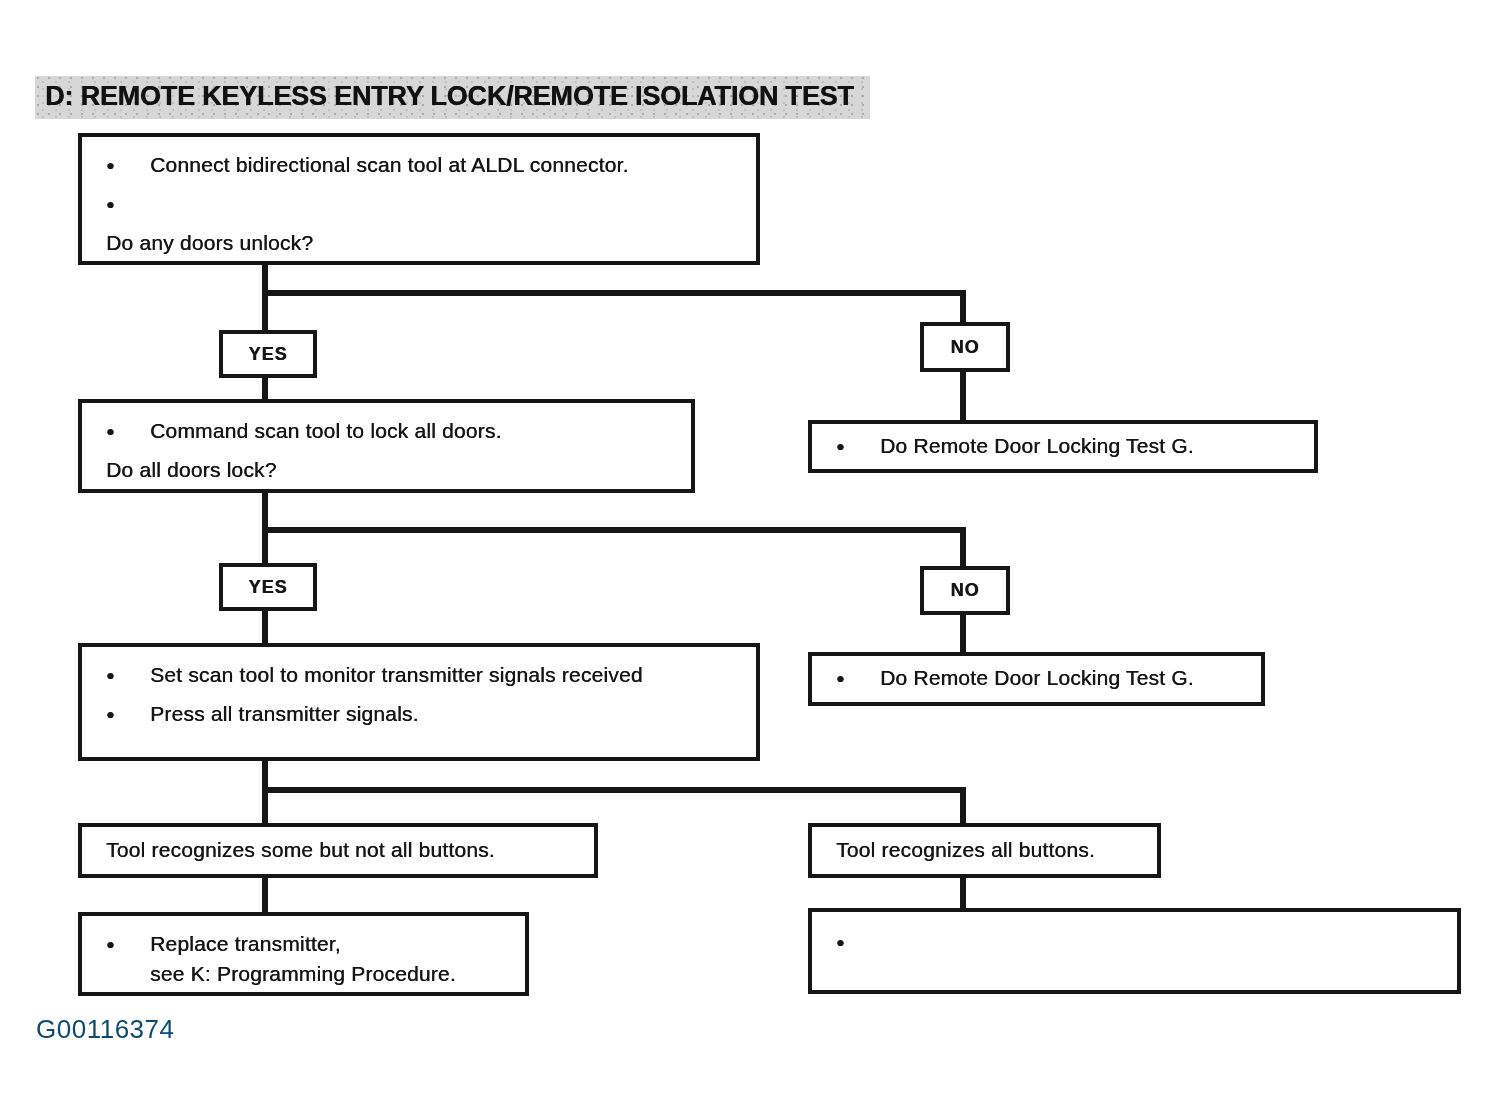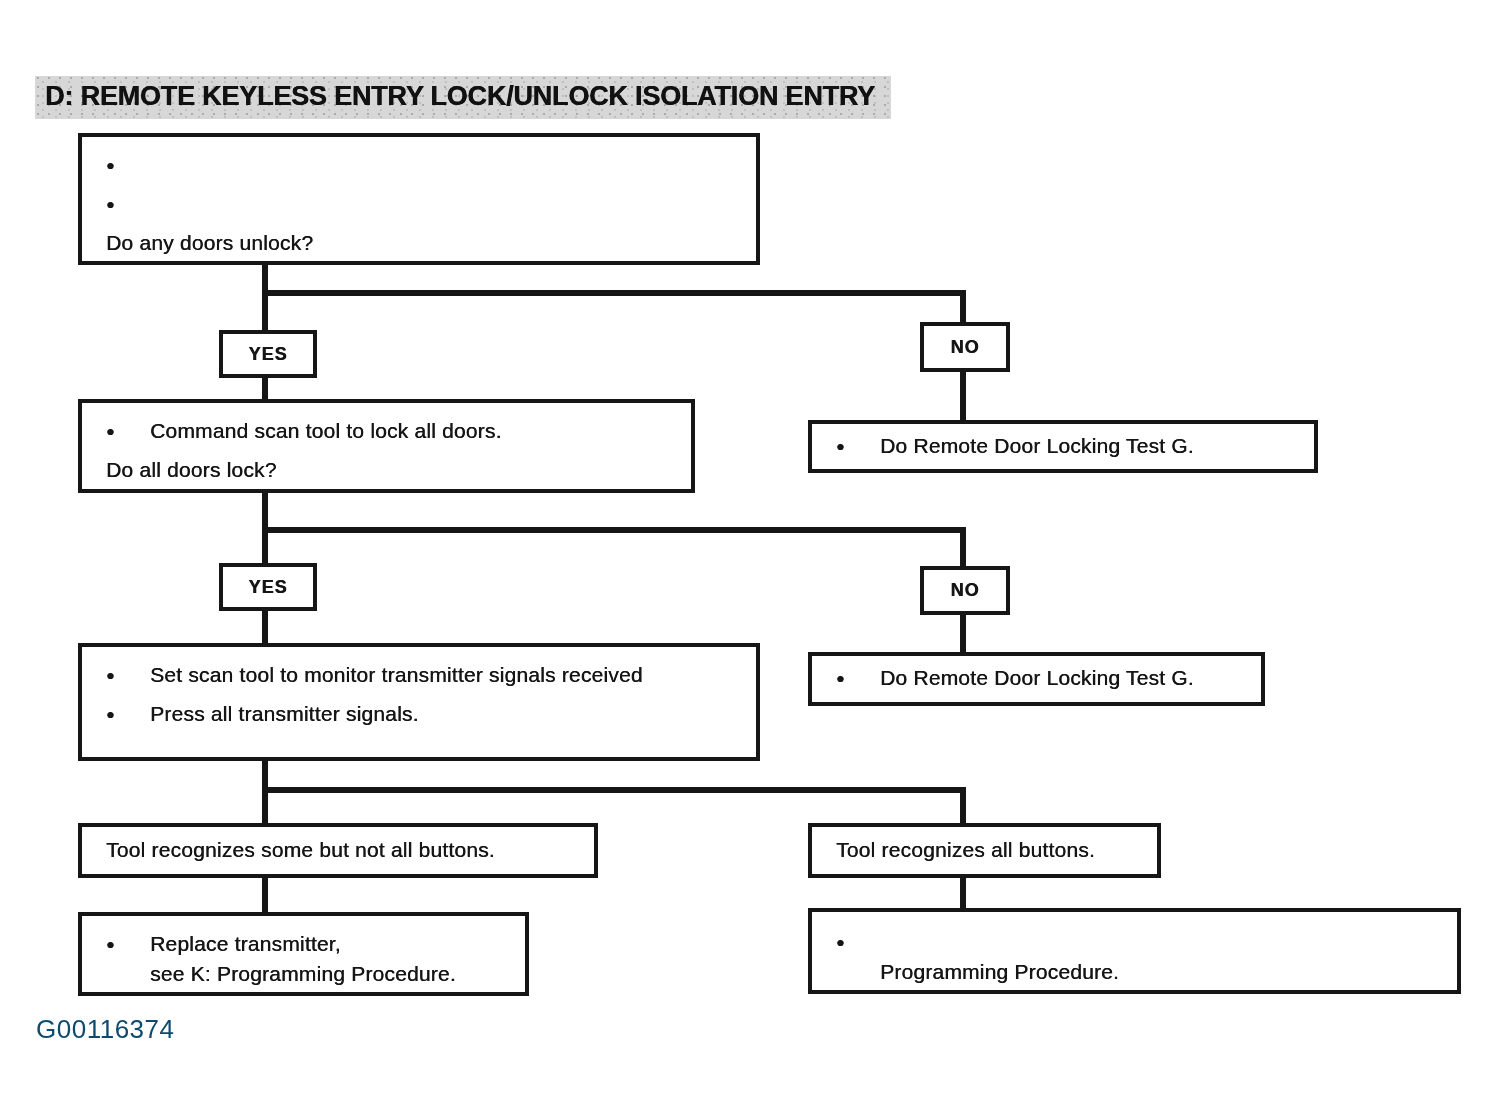--- a/index.html
+++ b/index.html
@@ -57,25 +57,26 @@
   .caption{
     position:absolute;left:36px;top:1014px;
     font-size:26px;letter-spacing:0.5px;color:#0c4a6e;
   }
 </style>
 </head>
 <body>
 
 <div class="page">
 
-  <div class="title">D: REMOTE KEYLESS ENTRY LOCK/UNLOCK ISOLATION ENTRY</div>
+  <div class="title">D: REMOTE KEYLESS ENTRY LOCK/REMOTE ISOLATION TEST</div>
 
   <div class="node" style="left:78px;top:133px;width:682px;height:132px;">
     <div class="row">
       <span class="bullet">●</span>
+      <span>Connect bidirectional scan tool at ALDL connector.</span>
     </div>
     <div class="row gap">
       <span class="bullet">●</span>
     </div>
     <div class="row gap">
       <span>Do any doors unlock?</span>
     </div>
   </div>
 
   <div class="vline" style="left:262px;top:263px;width:6px;height:67px;"></div>
@@ -167,20 +168,17 @@
     </div>
     <div class="row cont">
       <span>see K: Programming  Procedure.</span>
     </div>
   </div>
 
   <div class="node" style="left:808px;top:908px;width:653px;height:86px;padding-top:15px;">
     <div class="row">
       <span class="bullet">●</span>
     </div>
-    <div class="row cont">
-      <span>Programming Procedure.</span>
-    </div>
   </div>
 
   <div class="caption">G00116374</div>
 
 </div>
 
 </body></html>

